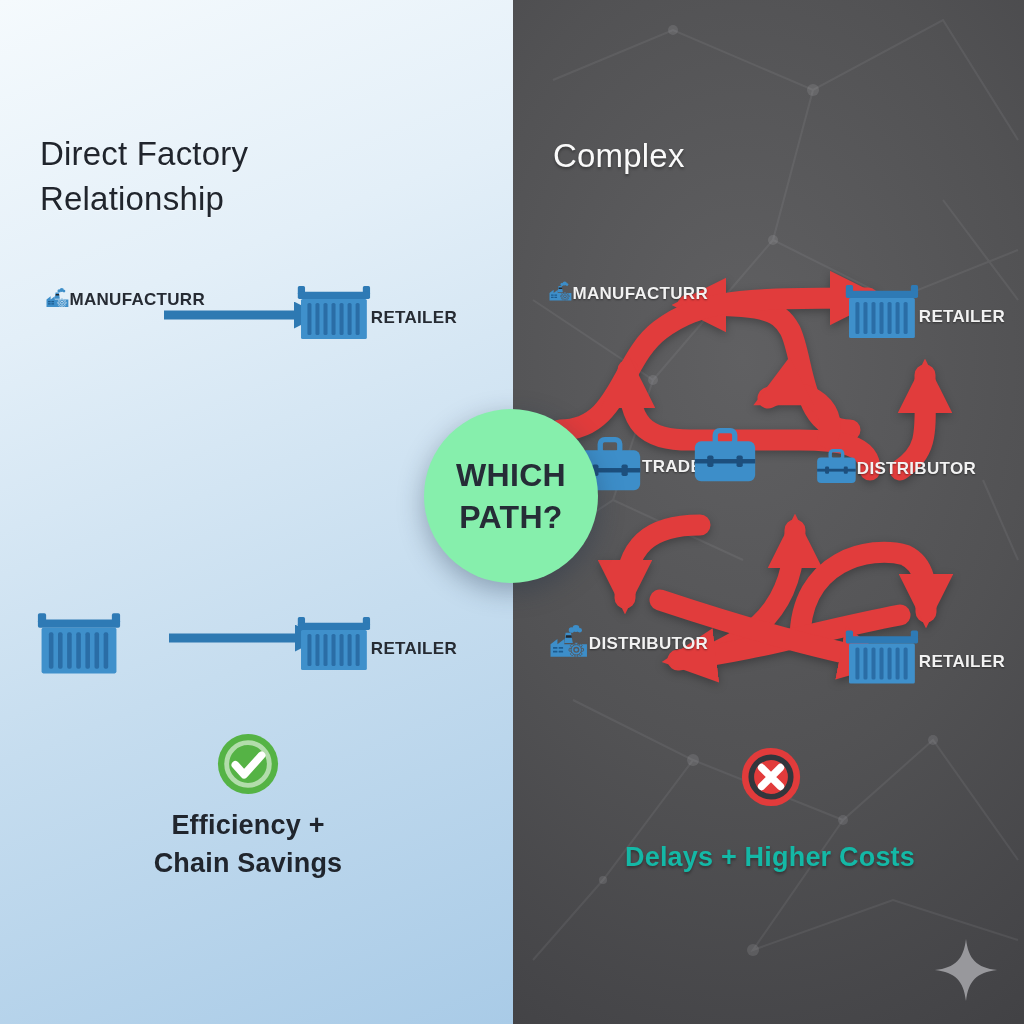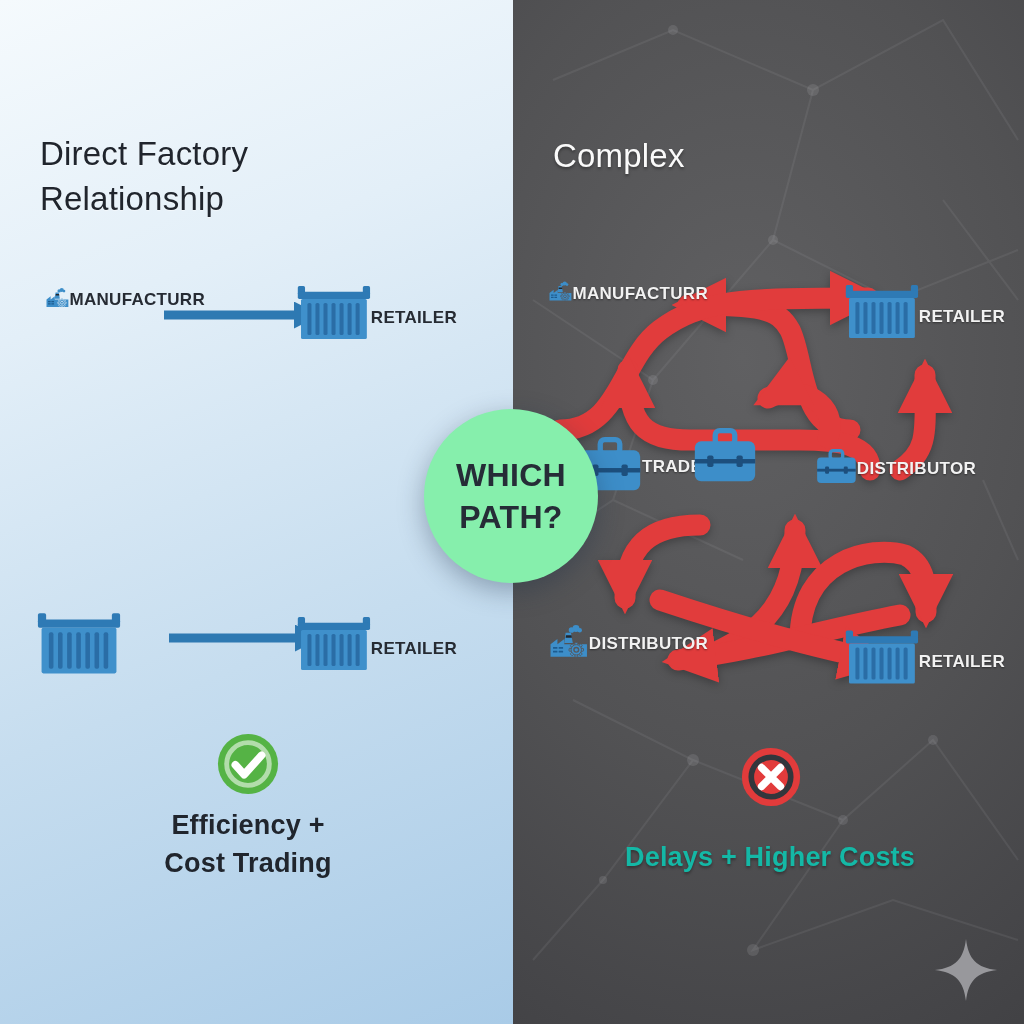--- a/index.html
+++ b/index.html
@@ -204,21 +204,21 @@
   </div>
 
   <svg class="abs status" style="left:216px;top:732px;" width="64" height="64" viewBox="-33 -33 66 66">
     <circle r="31" fill="#55b345"></circle>
     <circle r="22" fill="none" stroke="rgba(255,255,255,.55)" stroke-width="5"></circle>
     <path d="M-13,1 L-4,11 L14,-9" fill="none" stroke="#ffffff" stroke-width="8" stroke-linecap="round" stroke-linejoin="round"></path>
   </svg>
 
   <div class="caption benefit">
     <div>Efficiency +</div>
-    <div>Cost Trading</div>
+    <div>Chain Savings</div>
   </div>
 
   <svg class="abs arrows-red" style="left:512px;top:225px;" width="512" height="515" viewBox="0 0 512 515">
     <defs>
       <marker id="mr" viewBox="0 0 10 10" refX="7" refY="5" markerWidth="2.6" markerHeight="2.6" orient="auto">
         <path d="M0,0 L10,5 L0,10 Z" fill="#e13c3c"></path>
       </marker>
     </defs>
     <g fill="none" stroke="#e13c3c" stroke-width="21" stroke-linecap="round" stroke-linejoin="round">
       <path d="M338,205 C288,205 293,135 278,105 C266,83 248,80 176,80" marker-end="url(#mr)"></path>

